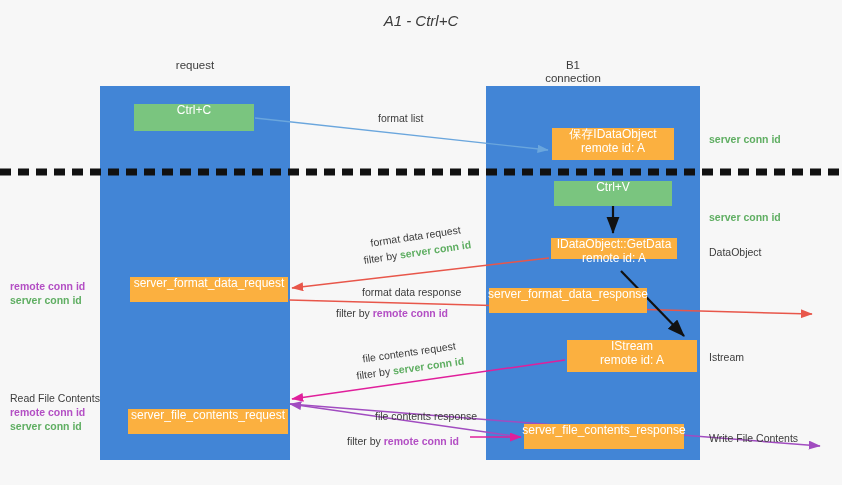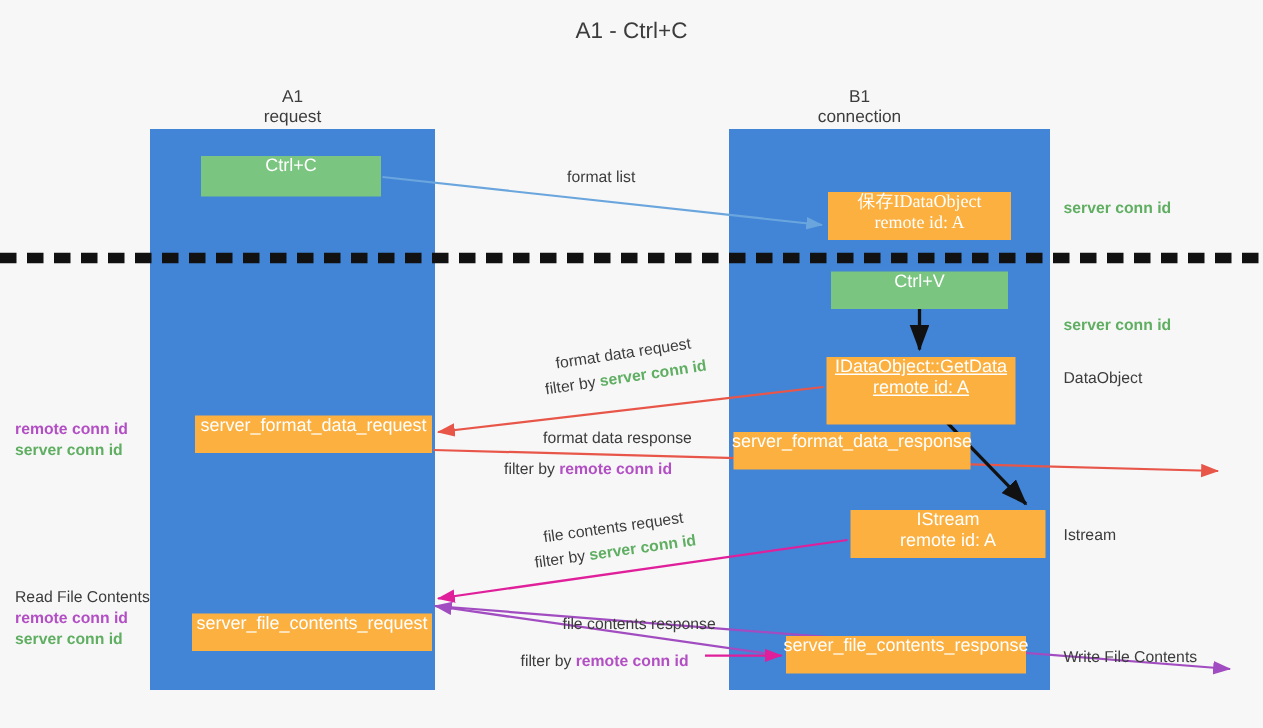--- a/index.html
+++ b/index.html
@@ -16,32 +16,32 @@
   #laneA{left:100px;top:86px;width:190px;height:374px;}
   #laneB{left:486px;top:86px;width:214px;height:374px;}
 
   .col-head{position:absolute;text-align:center;color:#3c3c3c;font-size:11.5px;line-height:13px;}
   #headA{left:115px;top:59px;width:160px;}
   #headB{left:493px;top:59px;width:160px;}
   .col-head .big{display:block;}
 
   #title{position:absolute;left:0;top:10px;width:842px;text-align:center;
          color:#3c3c3c;font-size:15px;line-height:21px;}
-  #title span{display:block;}
+  #title span{display:block;font-style:italic;}
 
   .box{position:absolute;box-sizing:border-box;display:flex;flex-direction:column;
        align-items:center;color:#fff;font-size:12px;line-height:13.5px;
        text-align:center;}
   .box.orange{background:#fbb040;}
   .box.green{background:#7ac57f;}
 
   #b-ctrlc{left:134px;top:104px;width:120px;height:27px;}
-  #b-save{left:552px;top:128px;width:122px;height:32px;font-family:Liberation Serif, serif;}
+  #b-save{left:552px;top:128px;width:122px;height:32px;}
   #b-ctrlv{left:554px;top:181px;width:118px;height:25px;}
-  #b-getdata{left:551px;top:238px;width:126px;height:45px;text-decoration:underline;}
+  #b-getdata{left:551px;top:238px;width:126px;height:21px;}
   #b-fmtreq{left:130px;top:277px;width:158px;height:25px;}
   #b-fmtres{left:489px;top:288px;width:158px;height:25px;}
   #b-istream{left:567px;top:340px;width:130px;height:32px;}
   #b-filereq{left:128px;top:392px;width:160px;height:25px;margin-top:17px;}
   #b-fileres{left:524px;top:424px;width:160px;height:25px;}
 
   .lbl{position:absolute;font-size:10.5px;color:#3c3c3c;line-height:14px;white-space:nowrap;}
   .green-t{color:#5fae62;font-weight:bold;}
   .purple-t{color:#b34fc4;font-weight:bold;}
   .side{position:absolute;font-size:10.5px;line-height:14px;white-space:nowrap;}
@@ -69,21 +69,20 @@
 </head>
 <body>
 
 <div id="stage">
 
   <div id="title">
     <span>A1 - Ctrl+C</span>
   </div>
 
   <div id="headA" class="col-head">
-    <span class="big">A1</span>
     <span>request</span>
   </div>
   <div id="headB" class="col-head">
     <span class="big">B1</span>
     <span>connection</span>
   </div>
 
   <div id="laneA" class="lane"></div>
   <div id="laneB" class="lane"></div>
 

